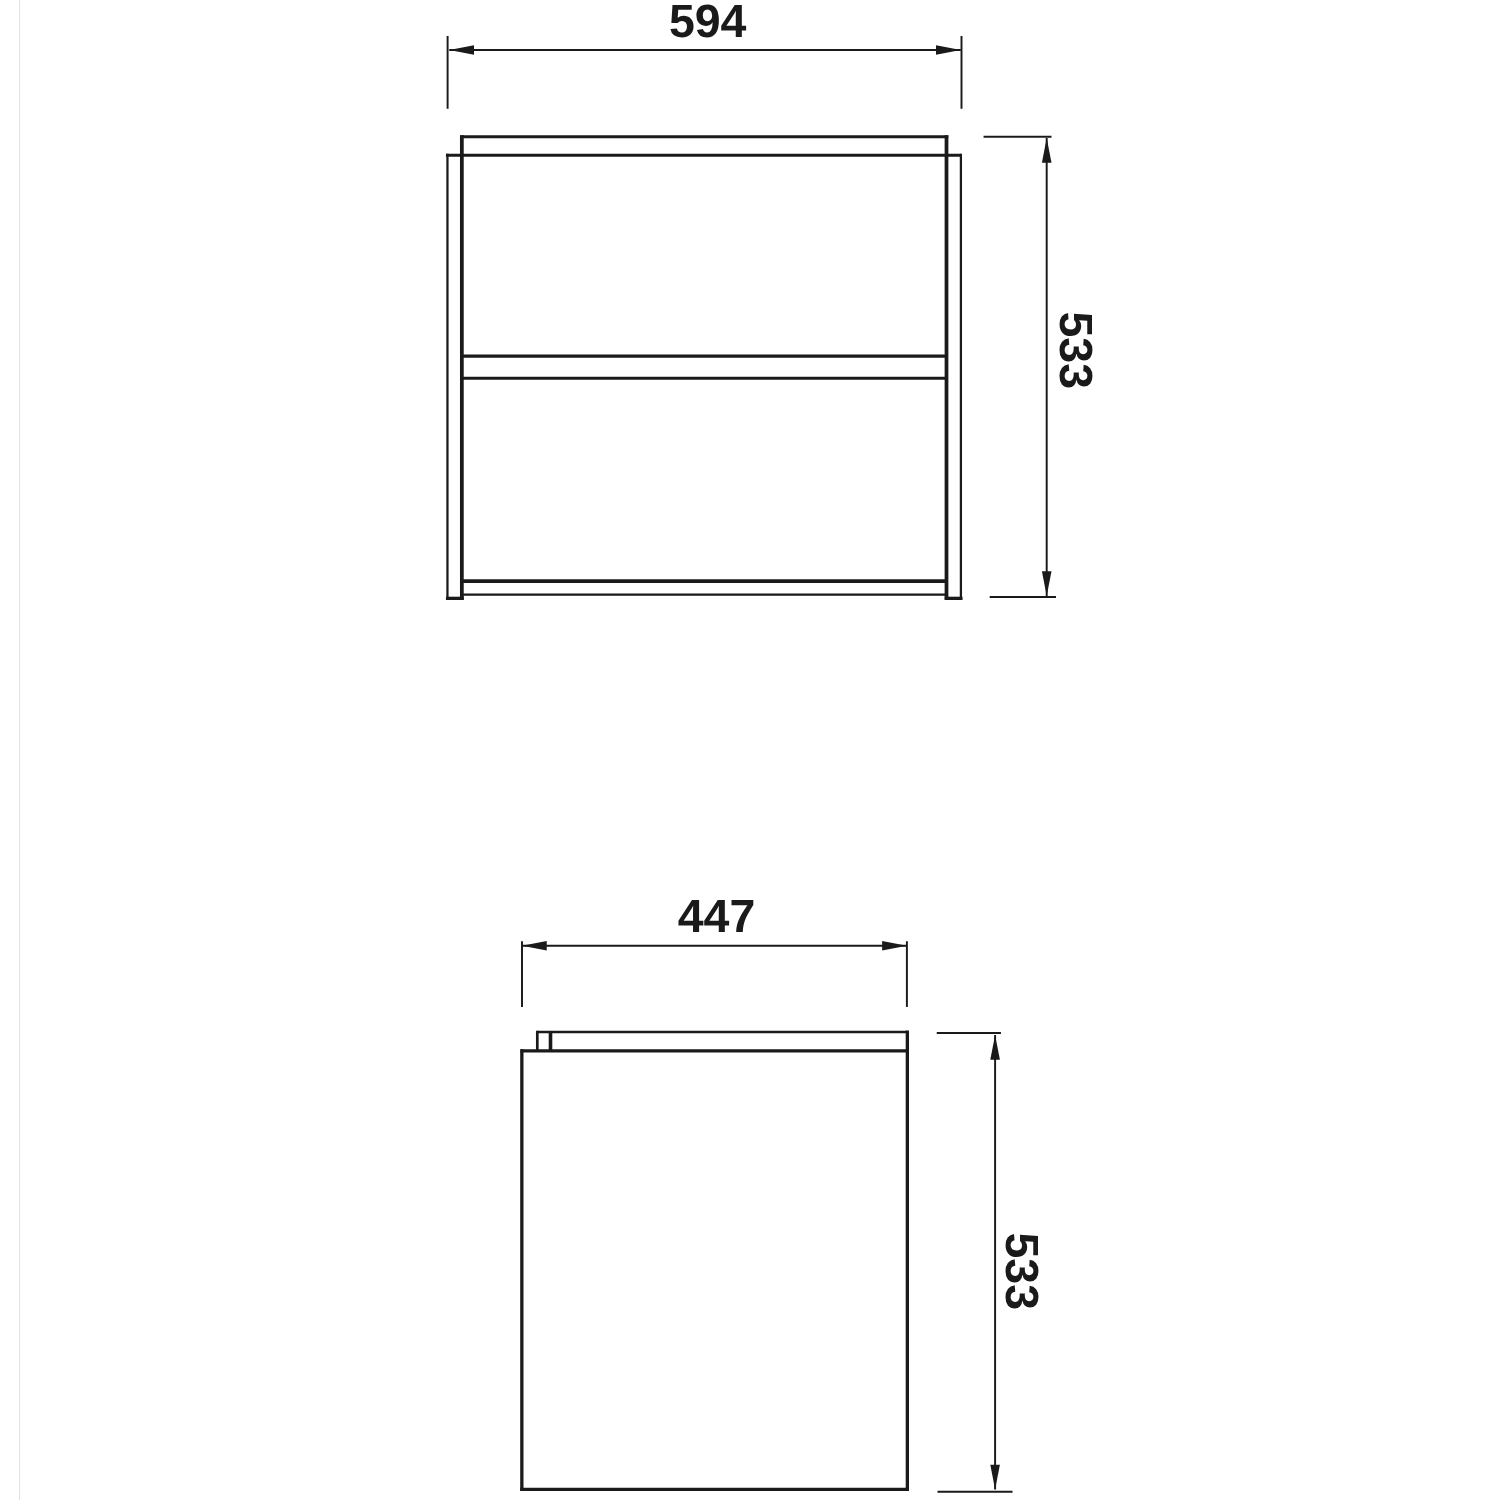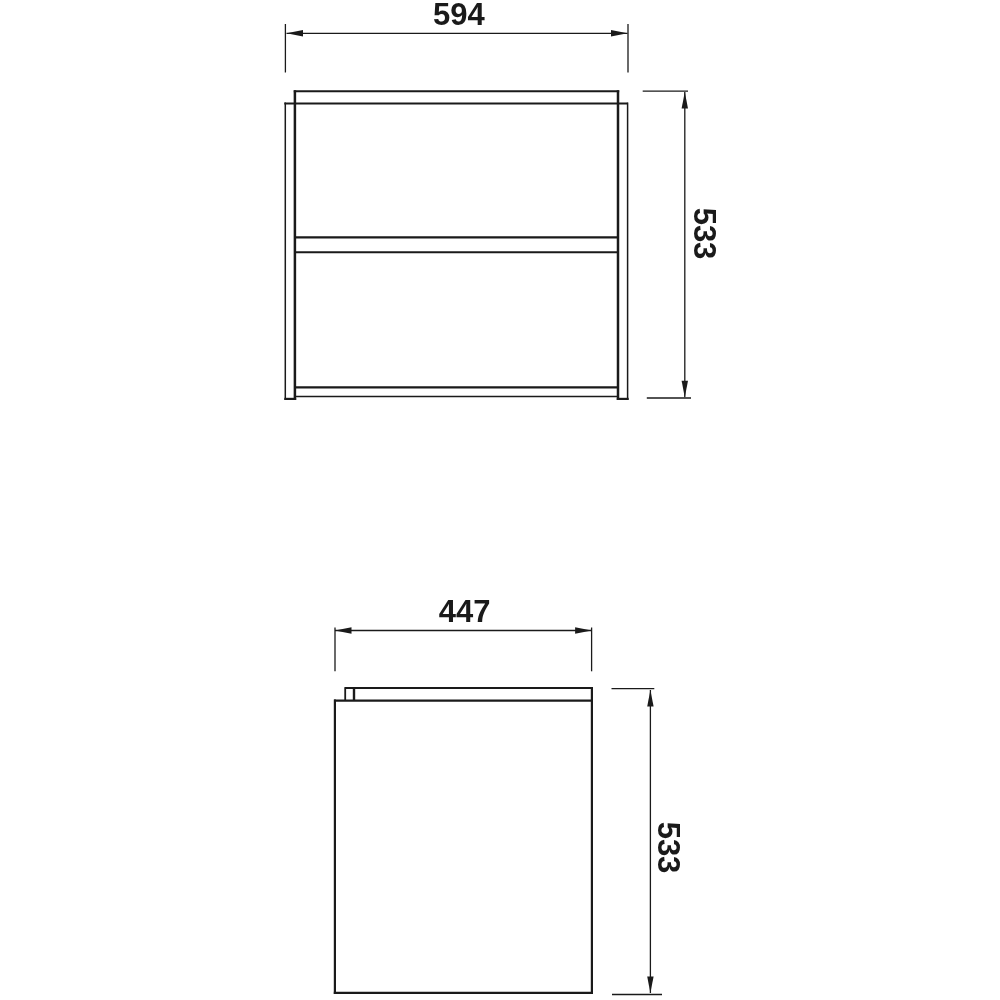--- a/index.html
+++ b/index.html
@@ -1,16 +1,16 @@
 <!DOCTYPE html>
 <html><head>
 <meta charset="utf-8">
 <style>
   html,body{margin:0;padding:0;background:#ffffff;}
-  .page{width:860px;height:1000px;position:relative;background:#eab308;}
+  .page{width:860px;height:1000px;position:relative;background:#eab308;margin-left:13px;}
   svg{display:block;}
   text{font-family:"Liberation Sans",sans-serif;fill:#1a1a1a;}
 </style>
 </head>
 <body>
 <div class="page">
 <svg width="1000" height="1000" viewBox="0 0 1000 1000">
 
   <rect x="0" y="0" width="1000" height="1000" fill="#ffffff"></rect>
 

